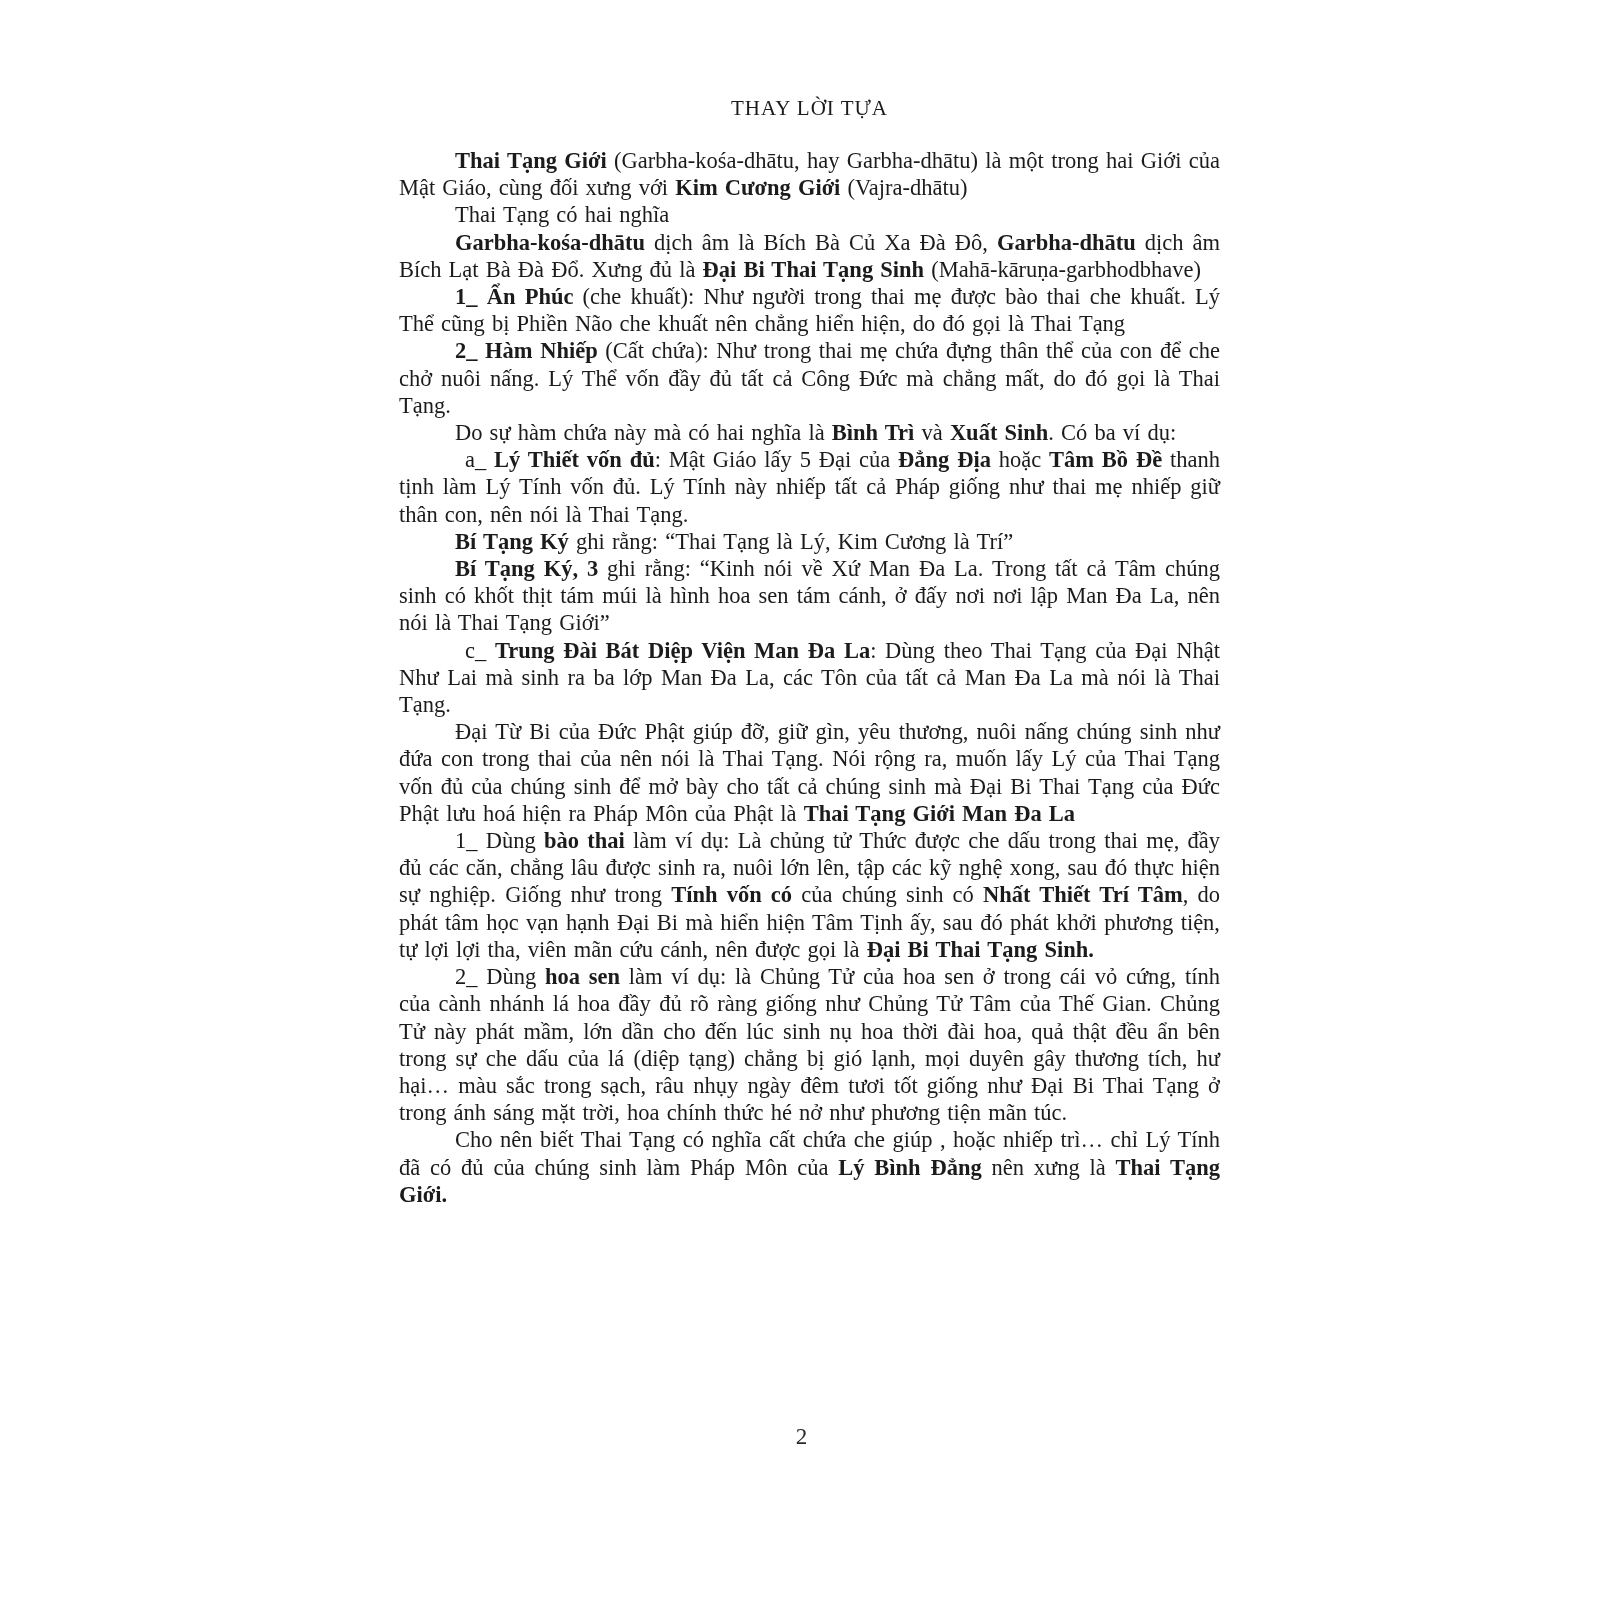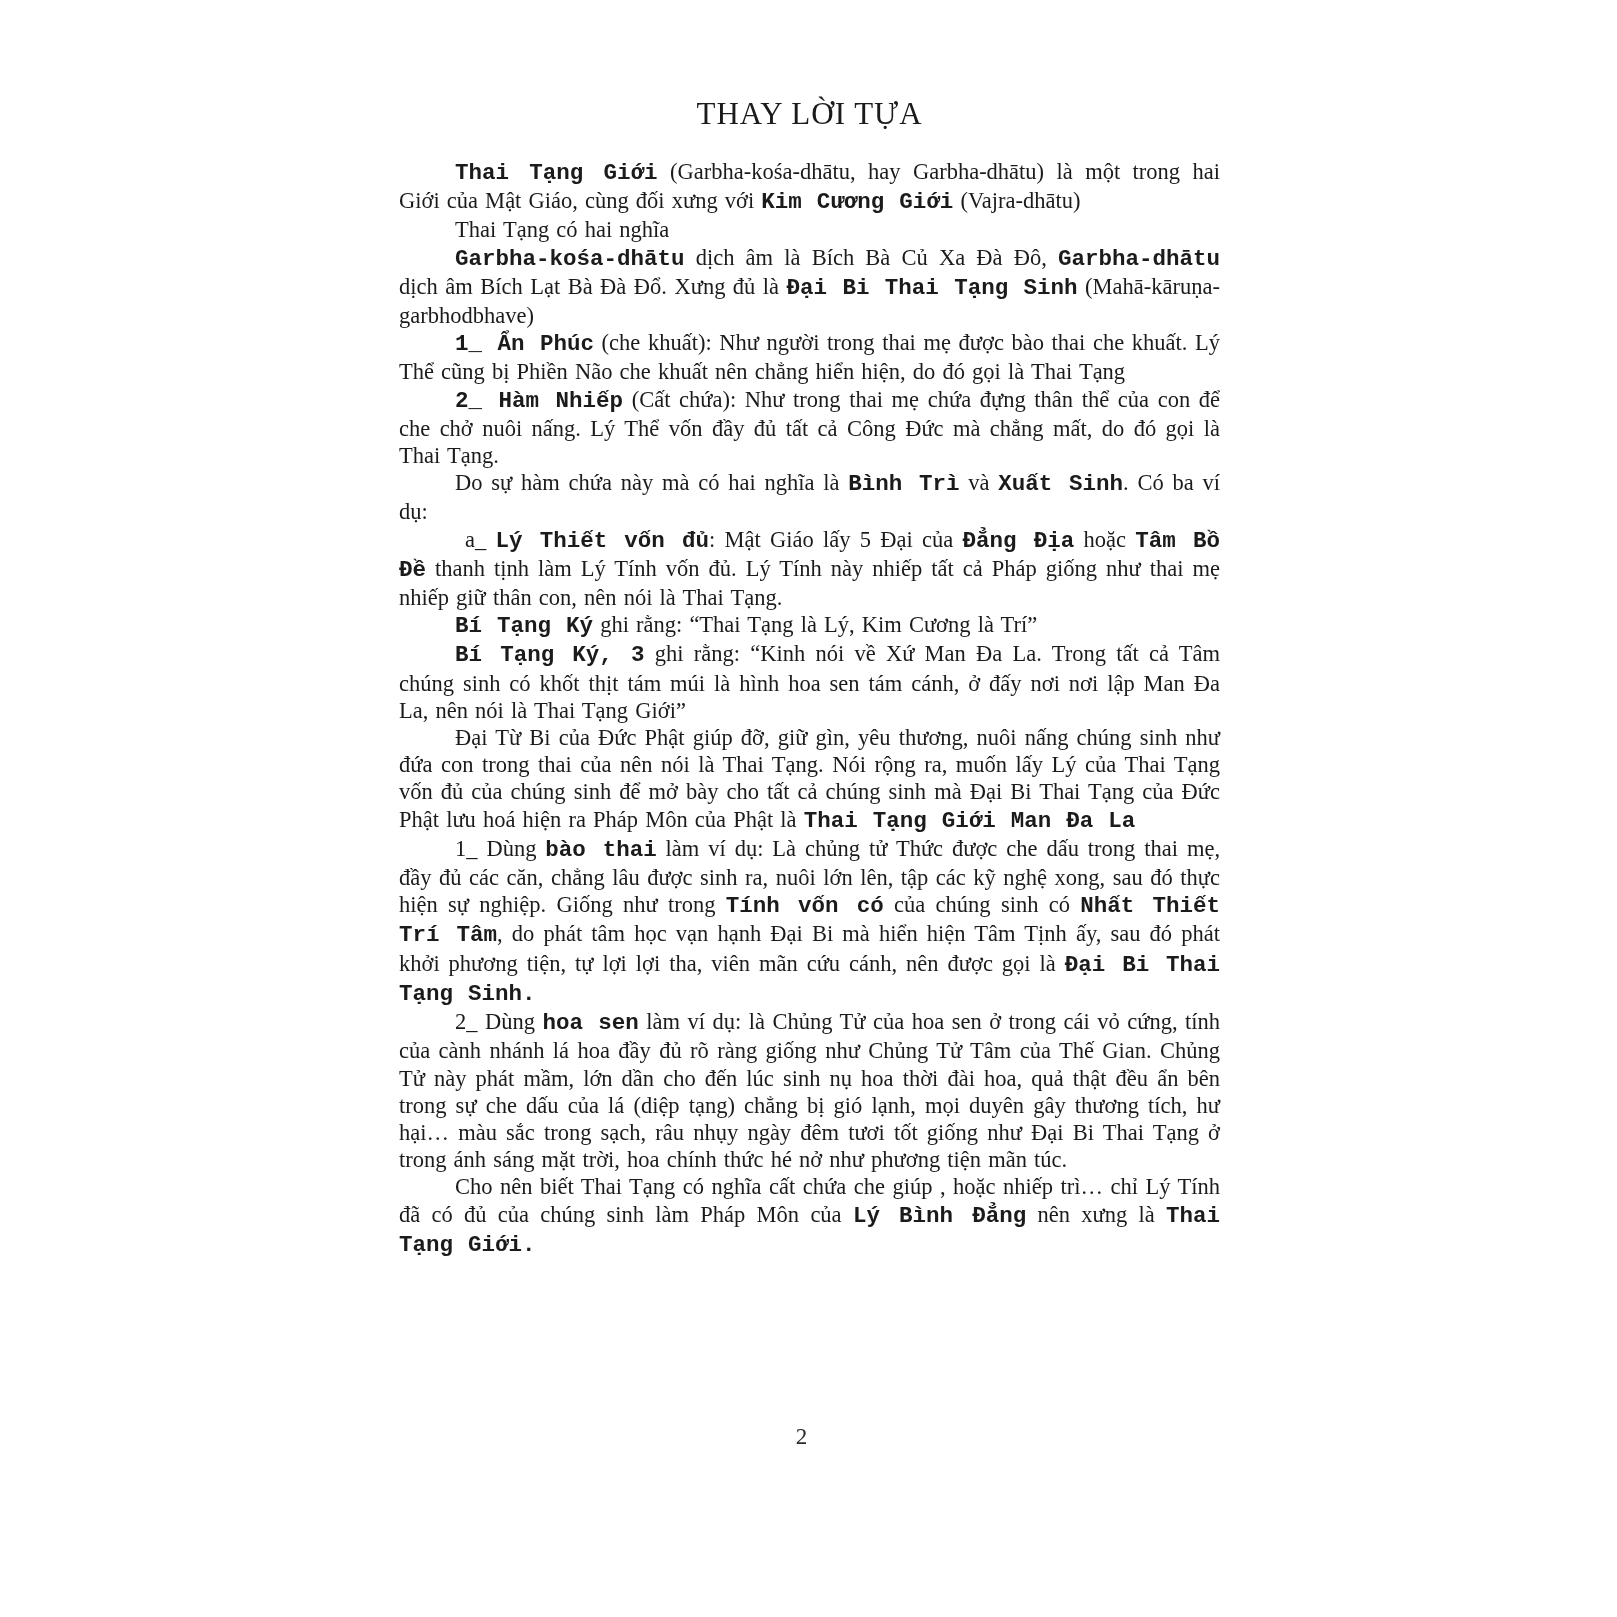--- a/index.html
+++ b/index.html
@@ -17,40 +17,39 @@
     overflow: hidden;
   }
   .content {
     position: absolute;
     left: 399px;
     top: 96px;
     width: 821px;
   }
   .doc-title {
     text-align: center;
-    font-size: 31px;
+    font-size: 21px;
     font-weight: 400;
     letter-spacing: 1px;
     margin: 0 0 26px 0;
     white-space: nowrap;
   }
   .para {
     margin: 0;
     font-size: 22.5px;
     line-height: 27.2px;
     text-align: justify;
     text-indent: 56px;
     word-spacing: 1.5px;
   }
   .para.deep {
     text-indent: 66px;
   }
   .para b {
     font-weight: 700;
-    font-family: Liberation Mono, monospace;
   }
   .page-number {
     position: absolute;
     left: 399px;
     top: 1424px;
     width: 805px;
     text-align: center;
     font-size: 23px;
     color: #2a2a2a;
   }
@@ -64,20 +63,21 @@
     <div>
         <p class="para"><b>Thai Tạng Giới</b><span> (Garbha-kośa-dhātu, hay Garbha-dhātu) là một trong hai Giới của Mật Giáo, cùng đối xưng với </span><b>Kim Cương Giới</b><span> (Vajra-dhātu)</span></p>
         <p class="para"><span>Thai Tạng có hai nghĩa</span></p>
         <p class="para"><b>Garbha-kośa-dhātu</b><span> dịch âm là Bích Bà Củ Xa Đà Đô, </span><b>Garbha-dhātu</b><span> dịch âm Bích Lạt Bà Đà Đổ. Xưng đủ là </span><b>Đại Bi Thai Tạng Sinh</b><span> (Mahā-kāruṇa-garbhodbhave)</span></p>
         <p class="para"><b>1_ Ẩn Phúc</b><span> (che khuất): Như người trong thai mẹ được bào thai che khuất. Lý Thể cũng bị Phiền Não che khuất nên chẳng hiển hiện, do đó gọi là Thai Tạng</span></p>
         <p class="para"><b>2_ Hàm Nhiếp</b><span> (Cất chứa): Như trong thai mẹ chứa đựng thân thể của con để che chở nuôi nấng. Lý Thể vốn đầy đủ tất cả Công Đức mà chẳng mất, do đó gọi là Thai Tạng.</span></p>
         <p class="para"><span>Do sự hàm chứa này mà có hai nghĩa là </span><b>Bình Trì</b><span> và </span><b>Xuất Sinh</b><span>. Có ba ví dụ:</span></p>
         <p class="para deep"><span>a_ </span><b>Lý Thiết vốn đủ</b><span>: Mật Giáo lấy 5 Đại của </span><b>Đẳng Địa</b><span> hoặc </span><b>Tâm Bồ Đề</b><span> thanh tịnh làm Lý Tính vốn đủ. Lý Tính này nhiếp tất cả Pháp giống như thai mẹ nhiếp giữ thân con, nên nói là Thai Tạng.</span></p>
         <p class="para"><b>Bí Tạng Ký</b><span> ghi rằng: “Thai Tạng là Lý, Kim Cương là Trí”</span></p>
         <p class="para"><b>Bí Tạng Ký, 3</b><span> ghi rằng: “Kinh nói về Xứ Man Đa La. Trong tất cả Tâm chúng sinh có khốt thịt tám múi là hình hoa sen tám cánh, ở đấy nơi nơi lập Man Đa La, nên nói là Thai Tạng Giới”</span></p>
+        <p class="para deep"><span>c_ </span><b>Trung Đài Bát Diệp Viện Man Đa La</b><span>: Dùng theo Thai Tạng của Đại Nhật Như Lai mà sinh ra ba lớp Man Đa La, các Tôn của tất cả Man Đa La mà nói là Thai Tạng.</span></p>
         <p class="para"><span>Đại Từ Bi của Đức Phật giúp đỡ, giữ gìn, yêu thương, nuôi nấng chúng sinh như đứa con trong thai của nên nói là Thai Tạng. Nói rộng ra, muốn lấy Lý của Thai Tạng vốn đủ của chúng sinh để mở bày cho tất cả chúng sinh mà Đại Bi Thai Tạng của Đức Phật lưu hoá hiện ra Pháp Môn của Phật là </span><b>Thai Tạng Giới Man Đa La</b></p>
         <p class="para"><span>1_ Dùng </span><b>bào thai</b><span> làm ví dụ: Là chủng tử Thức được che dấu trong thai mẹ, đầy đủ các căn, chẳng lâu được sinh ra, nuôi lớn lên, tập các kỹ nghệ xong, sau đó thực hiện sự nghiệp. Giống như trong </span><b>Tính vốn có</b><span> của chúng sinh có </span><b>Nhất Thiết Trí Tâm</b><span>, do phát tâm học vạn hạnh Đại Bi mà hiển hiện Tâm Tịnh ấy, sau đó phát khởi phương tiện, tự lợi lợi tha, viên mãn cứu cánh, nên được gọi là </span><b>Đại Bi Thai Tạng Sinh.</b></p>
         <p class="para"><span>2_ Dùng </span><b>hoa sen</b><span> làm ví dụ: là Chủng Tử của hoa sen ở trong cái vỏ cứng, tính của cành nhánh lá hoa đầy đủ rõ ràng giống như Chủng Tử Tâm của Thế Gian. Chủng Tử này phát mầm, lớn dần cho đến lúc sinh nụ hoa thời đài hoa, quả thật đều ẩn bên trong sự che dấu của lá (diệp tạng) chẳng bị gió lạnh, mọi duyên gây thương tích, hư hại… màu sắc trong sạch, râu nhụy ngày đêm tươi tốt giống như Đại Bi Thai Tạng ở trong ánh sáng mặt trời, hoa chính thức hé nở như phương tiện mãn túc.</span></p>
         <p class="para"><span>Cho nên biết Thai Tạng có nghĩa cất chứa che giúp , hoặc nhiếp trì… chỉ Lý Tính đã có đủ của chúng sinh làm Pháp Môn của </span><b>Lý Bình Đẳng</b><span> nên xưng là </span><b>Thai Tạng Giới.</b></p>
       </div>
   </div>
   <div class="page-number">2</div>
 </div>
 
 </body></html>

